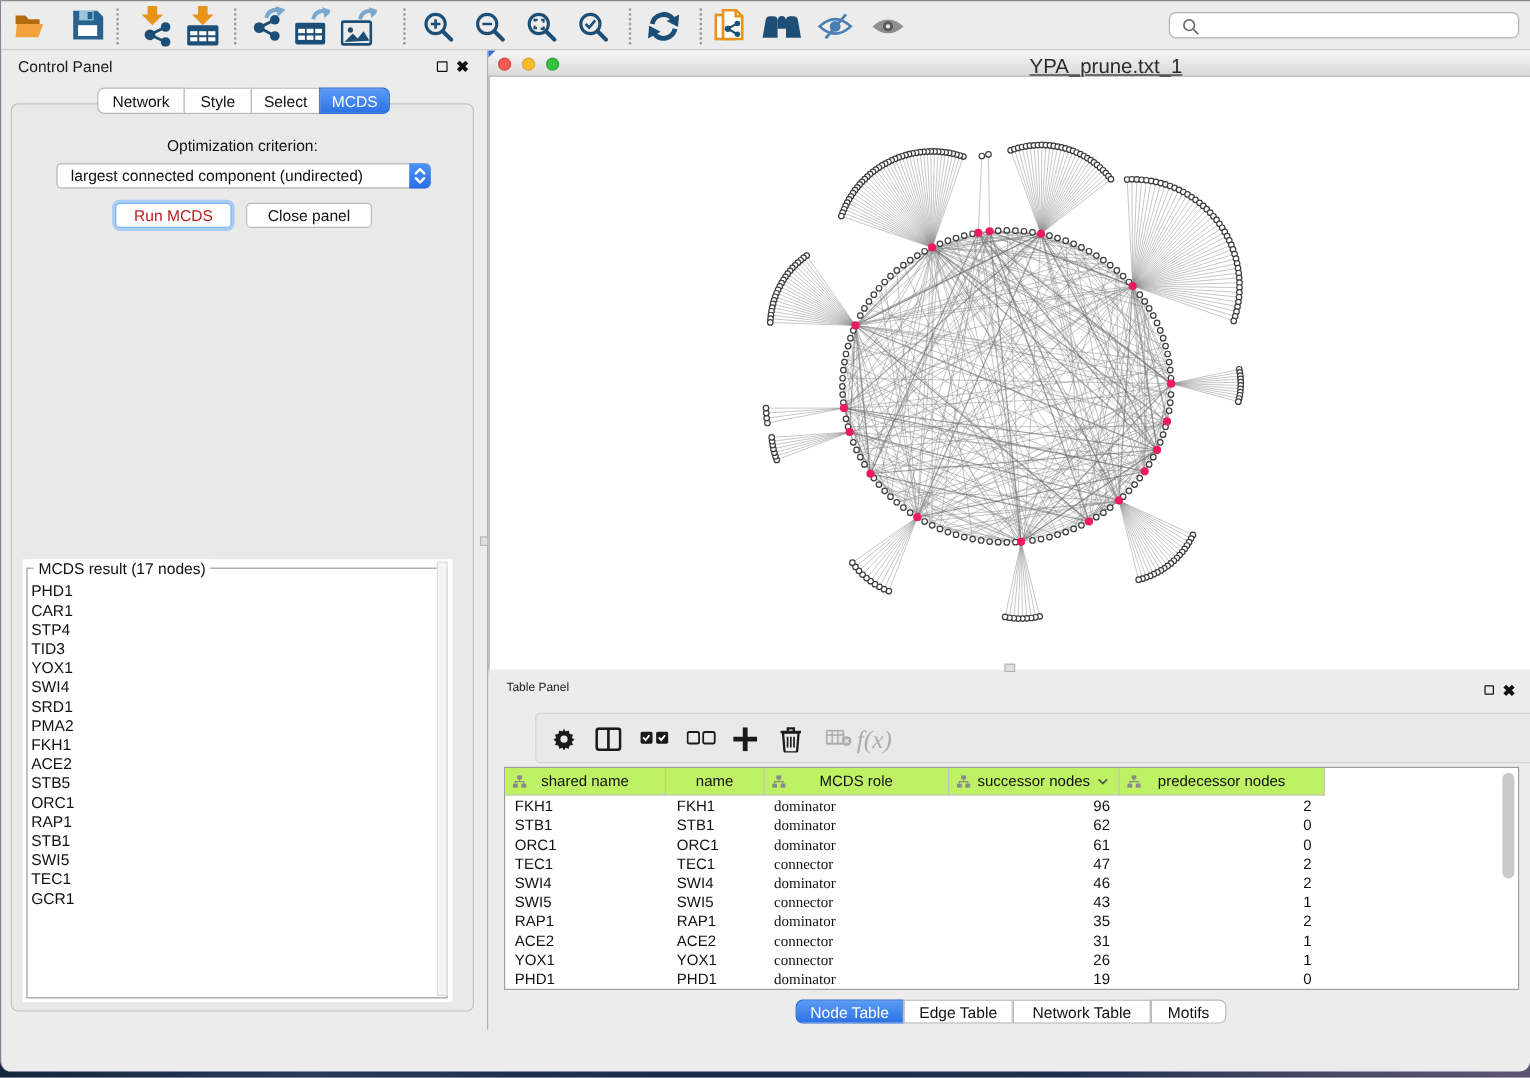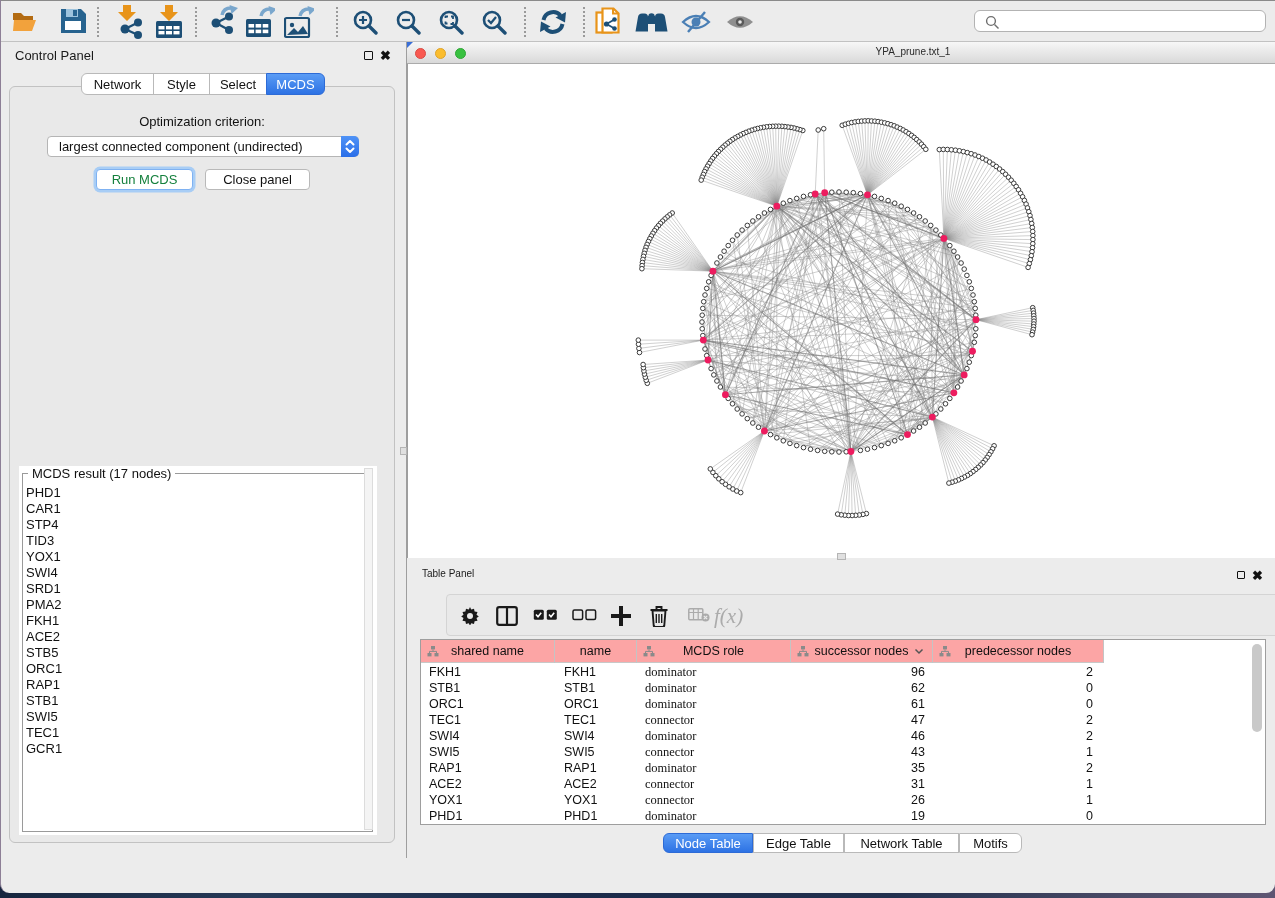--- a/index.html
+++ b/index.html
@@ -14,45 +14,45 @@
 #lp{position:absolute;left:1px;top:42px;width:396px;height:816px;background:#ececec;}
 #lptitle{position:absolute;left:13px;top:6px;font-size:13px;color:#1a1a1a;}
 #lpfloat{position:absolute;left:362px;top:9px;width:9px;height:9px;border:1.5px solid #111;border-radius:1px;}
 #lpclose{position:absolute;left:378px;top:6px;font-size:13px;font-weight:bold;color:#111;}
 #tabpanel{position:absolute;left:7px;top:44px;width:386px;height:757px;background:#e9e9e9;border:1px solid #c2c2c2;border-radius:6px;}
 .ctab{position:absolute;top:31px;height:22px;background:#fff;border:1px solid #b9b9b9;font-size:13px;color:#111;text-align:center;line-height:21px;}
 
 #optlabel{position:absolute;left:0px;top:72px;width:400px;text-align:center;font-size:13px;color:#111;}
 #dd{position:absolute;left:45px;top:94px;width:312px;height:21px;background:#fff;border:1px solid #b5b5b5;border-radius:4px;font-size:13px;color:#111;line-height:19px;padding-left:11px;}
 #ddbtn{position:absolute;right:-1px;top:-1px;width:18px;height:21px;border-radius:0 5px 5px 0;background:linear-gradient(#4f93f7,#2a6ee8);}
-#runbtn{position:absolute;left:94px;top:127px;width:97px;height:21px;background:#fff;border:1px solid #7fb2f2;border-radius:4px;box-shadow:0 0 0 2.5px #a8cdf5;font-size:13px;color:#15803d;text-align:center;line-height:19px;}
+#runbtn{position:absolute;left:94px;top:127px;width:97px;height:21px;background:#fff;border:1px solid #7fb2f2;border-radius:4px;box-shadow:0 0 0 2.5px #a8cdf5;font-size:13px;color:#b91c1c;text-align:center;line-height:19px;}
 #closebtn{position:absolute;left:203px;top:127px;width:105px;height:21px;background:#fff;border:1px solid #b9b9b9;border-radius:4px;font-size:13px;color:#111;text-align:center;line-height:19px;}
 
 #mlist{position:absolute;left:17px;top:424px;width:358px;height:369px;background:#fff;}
 #mborder{position:absolute;left:3px;top:7px;width:351px;height:359px;border:1px solid #9a9a9a;}
 #mlegend{position:absolute;left:9px;top:0px;background:#fff;padding:0 4px;font-size:13px;color:#111;}
 #mitems{position:absolute;left:7px;top:19px;font-size:13px;color:#111;line-height:16px;}
 #msb{position:absolute;left:345px;top:2px;width:9px;height:362px;background:#f4f4f4;border:1px solid #dcdcdc;}
 
 #vdiv{position:absolute;left:397px;top:42px;width:9px;height:816px;background:#ececec;border-right:1px solid #9e9e9e;}
 #vgrip{position:absolute;left:399px;top:447px;width:7px;height:8px;background:#e0e0e0;border:1px solid #b5b5b5;}
 
 #netbar{position:absolute;left:406px;top:42px;width:869px;height:22px;background:linear-gradient(#f7f7f7,#d9d9d9);border-bottom:1px solid #ababab;}
 .tl{position:absolute;top:5.5px;width:11px;height:11px;border-radius:50%;}
-#nettitle{position:absolute;left:857px;top:46px;width:110px;font-size:10px;color:#2a2a2a;text-align:center;}
+#nettitle{position:absolute;left:857px;top:46px;width:110px;font-size:17px;color:#2a2a2a;text-align:center;text-decoration:underline;}
 #canvas{position:absolute;left:406px;top:64px;width:869px;height:494px;background:#fff;border-left:1px solid #9e9e9e;}
 #hgrip{position:absolute;left:836px;top:553px;width:9px;height:7px;background:#e0e0e0;border:1px solid #b5b5b5;z-index:6;}
 
 #tp{position:absolute;left:406px;top:561px;width:869px;height:297px;background:#ececec;}
 #tptitle{position:absolute;left:15px;top:7px;font-size:10px;color:#1a1a1a;}
 #tpfloat{position:absolute;left:830px;top:10px;width:8px;height:8px;border:1.5px solid #111;border-radius:1px;}
 #tpclose{position:absolute;left:845px;top:7px;font-size:13px;font-weight:bold;color:#111;}
 #tptools{position:absolute;left:7px;top:33px;width:855px;height:42px;background:#e9e9e9;border:1px solid #d4d4d4;border-radius:4px;margin-left:32px;}
 #ttable{position:absolute;left:13px;top:78px;width:846px;height:186px;background:#fff;border:1px solid #9e9e9e;}
-#thead{position:absolute;left:0;top:0;width:683px;height:23px;background:#fca5a5;border-bottom:1px solid #c8c8c8;}
+#thead{position:absolute;left:0;top:0;width:683px;height:23px;background:#bef264;border-bottom:1px solid #c8c8c8;}
 .thcell{position:absolute;top:0;height:23px;border-right:1px solid #c4c4c4;font-size:12.5px;color:#111;text-align:center;line-height:23px;}
 .hicon{position:absolute;top:6px;width:12px;height:11px;}
 .trow{position:absolute;left:0;width:683px;height:16px;font-size:12.5px;color:#111;line-height:16px;}
 .c1{position:absolute;left:8px;} .c2{position:absolute;left:143px;} .c3{position:absolute;left:224px;font-family:Liberation Serif, serif;}
 .c4{position:absolute;left:300px;width:204px;text-align:right;} .c5{position:absolute;left:504px;width:168px;text-align:right;}
 #tsb{position:absolute;right:3px;top:4px;width:10px;height:88px;background:#c9c9c9;border-radius:5px;}
 .btab{position:absolute;top:272px;height:20px;background:#fff;border:1px solid #b9b9b9;font-size:13px;color:#111;text-align:center;line-height:19px;}
 
 #sb{position:absolute;left:0;top:858px;width:1275px;height:35px;background:#ececec;border-top:1px solid #c6c6c6;}
 #sblist{position:absolute;left:11px;top:9px;width:28px;height:20px;background:#fdfdfd;border:1px solid #a8a8a8;border-radius:2px;}

